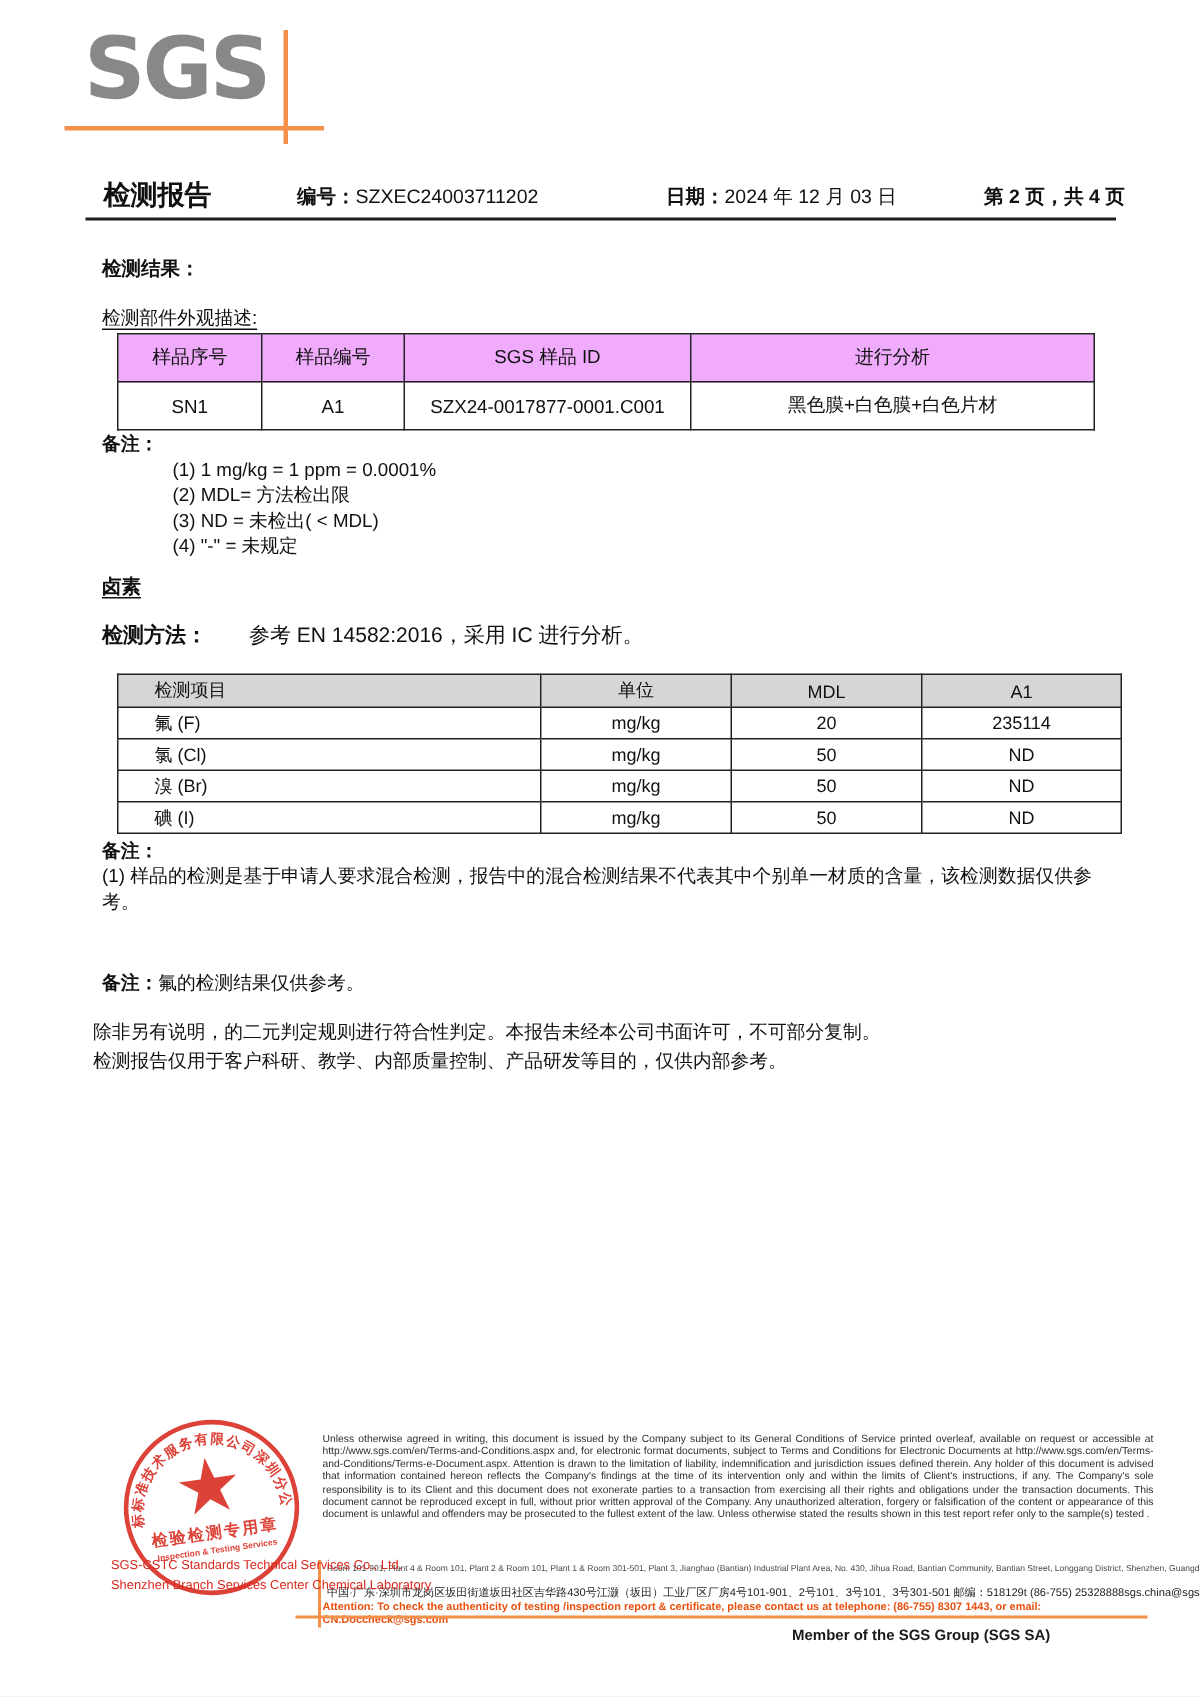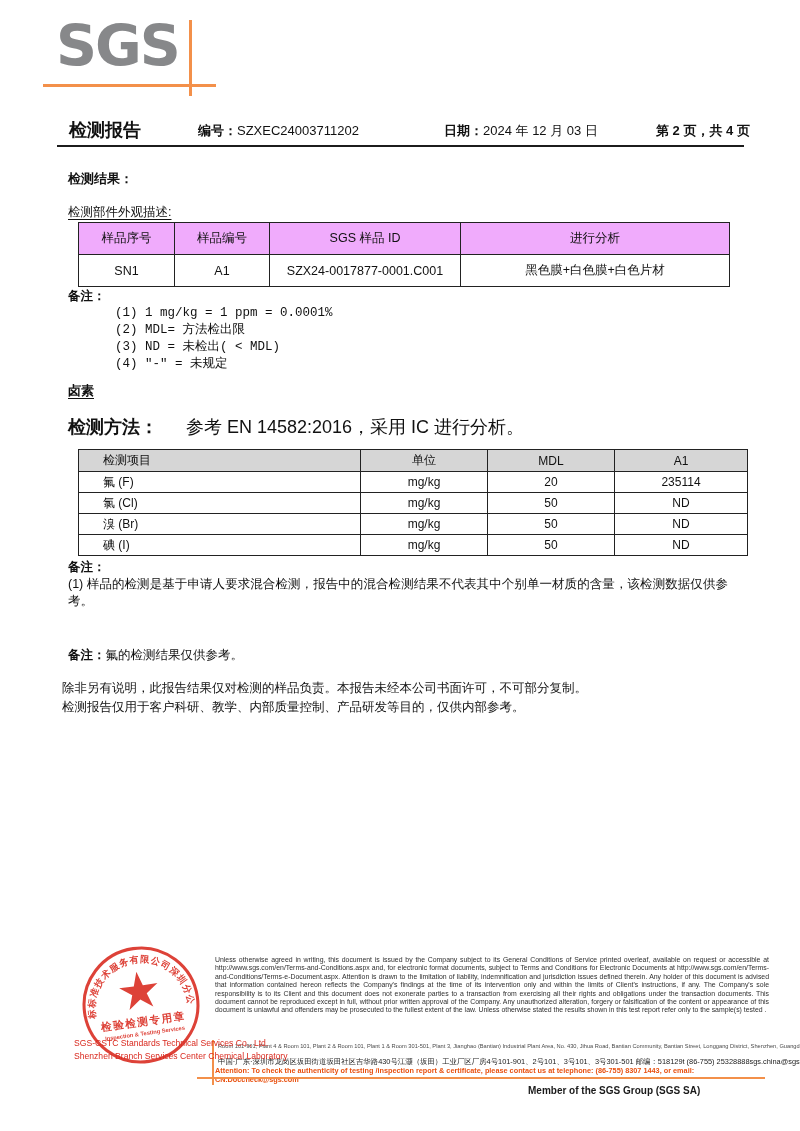--- a/index.html
+++ b/index.html
@@ -30,23 +30,23 @@
   .h-results{position:absolute;left:68px;top:170px;font-size:13px;font-weight:bold;}
   .h-appearance{position:absolute;left:68px;top:204px;font-size:12.5px;text-decoration:underline;text-underline-offset:3px;}
   table{border-collapse:collapse;font-size:12.5px;}
   td,th{border:1px solid #222;font-weight:normal;}
   .tbl-sample{position:absolute;left:78px;top:222px;}
   .tbl-sample th{background:#f0abfc;height:29px;text-align:center;}
   .tbl-sample td{height:29px;text-align:center;}
   .c-s1{width:93px;} .c-s2{width:92px;} .c-s3{width:188px;} .c-s4{width:266px;}
   .notes1{position:absolute;left:68px;top:288px;font-size:12.5px;line-height:17px;}
   .notes1 .nlbl{font-weight:bold;}
-  .notes1 .nitem{padding-left:47px;font-family:Liberation Mono, monospace;}
+  .notes1 .nitem{padding-left:47px;}
   .h-halogen{position:absolute;left:68px;top:382px;font-size:13px;font-weight:bold;text-decoration:underline;text-underline-offset:3px;}
-  .method-row{position:absolute;left:68px;top:415px;font-size:18px;}
+  .method-row{position:absolute;left:68px;top:415px;font-size:14px;}
   .method-row .lbl{font-weight:bold;margin-right:28px;}
   .tbl-halogen{position:absolute;left:78px;top:449px;font-size:12px;}
   .tbl-halogen th{background:#d6d6d6;height:19px;text-align:center;}
   .tbl-halogen td{height:18px;text-align:center;}
   .tbl-halogen .first{text-align:left;padding-left:24px;}
   .c-h1{width:256px;} .c-h2{width:124px;} .c-h3{width:124px;} .c-h4{width:130px;}
   .notes2-label{position:absolute;left:68px;top:559px;font-size:12.5px;font-weight:bold;}
   .notes2-text{position:absolute;left:68px;top:576px;width:660px;font-size:12.5px;line-height:17px;text-align:justify;}
   .note3{position:absolute;left:68px;top:647px;font-size:12.5px;}
   .note3 .nlbl{font-weight:bold;}
@@ -152,21 +152,21 @@
   </tbody>
     </table>
 
   <div class="notes2-label">备注：</div>
   <div class="notes2-text">(1) 样品的检测是基于申请人要求混合检测，报告中的混合检测结果不代表其中个别单一材质的含量，该检测数据仅供参考。</div>
   <div class="note3">
     <span class="nlbl">备注：</span><span>氟的检测结果仅供参考。</span>
   </div>
 
   <div class="disclaimers">
-    <div>除非另有说明，此报告结果仅对检测的样品负责。本报告未经本公司书面许可，不可部分复制。</div>
+    <div>除非另有说明，的二元判定规则进行符合性判定。本报告未经本公司书面许可，不可部分复制。</div>
     <div>检测报告仅用于客户科研、教学、内部质量控制、产品研发等目的，仅供内部参考。</div>
   </div>
 
   <svg class="stamp" viewBox="0 0 120 120">
     <circle cx="60" cy="60" r="56" fill="none" stroke="#d9281d" stroke-width="3"></circle>
     <path id="stamp-arc" d="M 14,64 A 46,46 0 1 1 106,64" fill="none"></path>
     <text fill="#d9281d" font-size="9" font-weight="bold" letter-spacing="1">
       <textPath href="#stamp-arc" startOffset="50%" text-anchor="middle">通标标准技术服务有限公司深圳分公司</textPath>
     </text>
     <polygon fill="#d9281d" points="60,27 64.5,40.9 79,40.8 67.2,49.3 71.8,63.2 60,54.6 48.2,63.2 52.8,49.3 41,40.8 55.5,40.9"></polygon>

